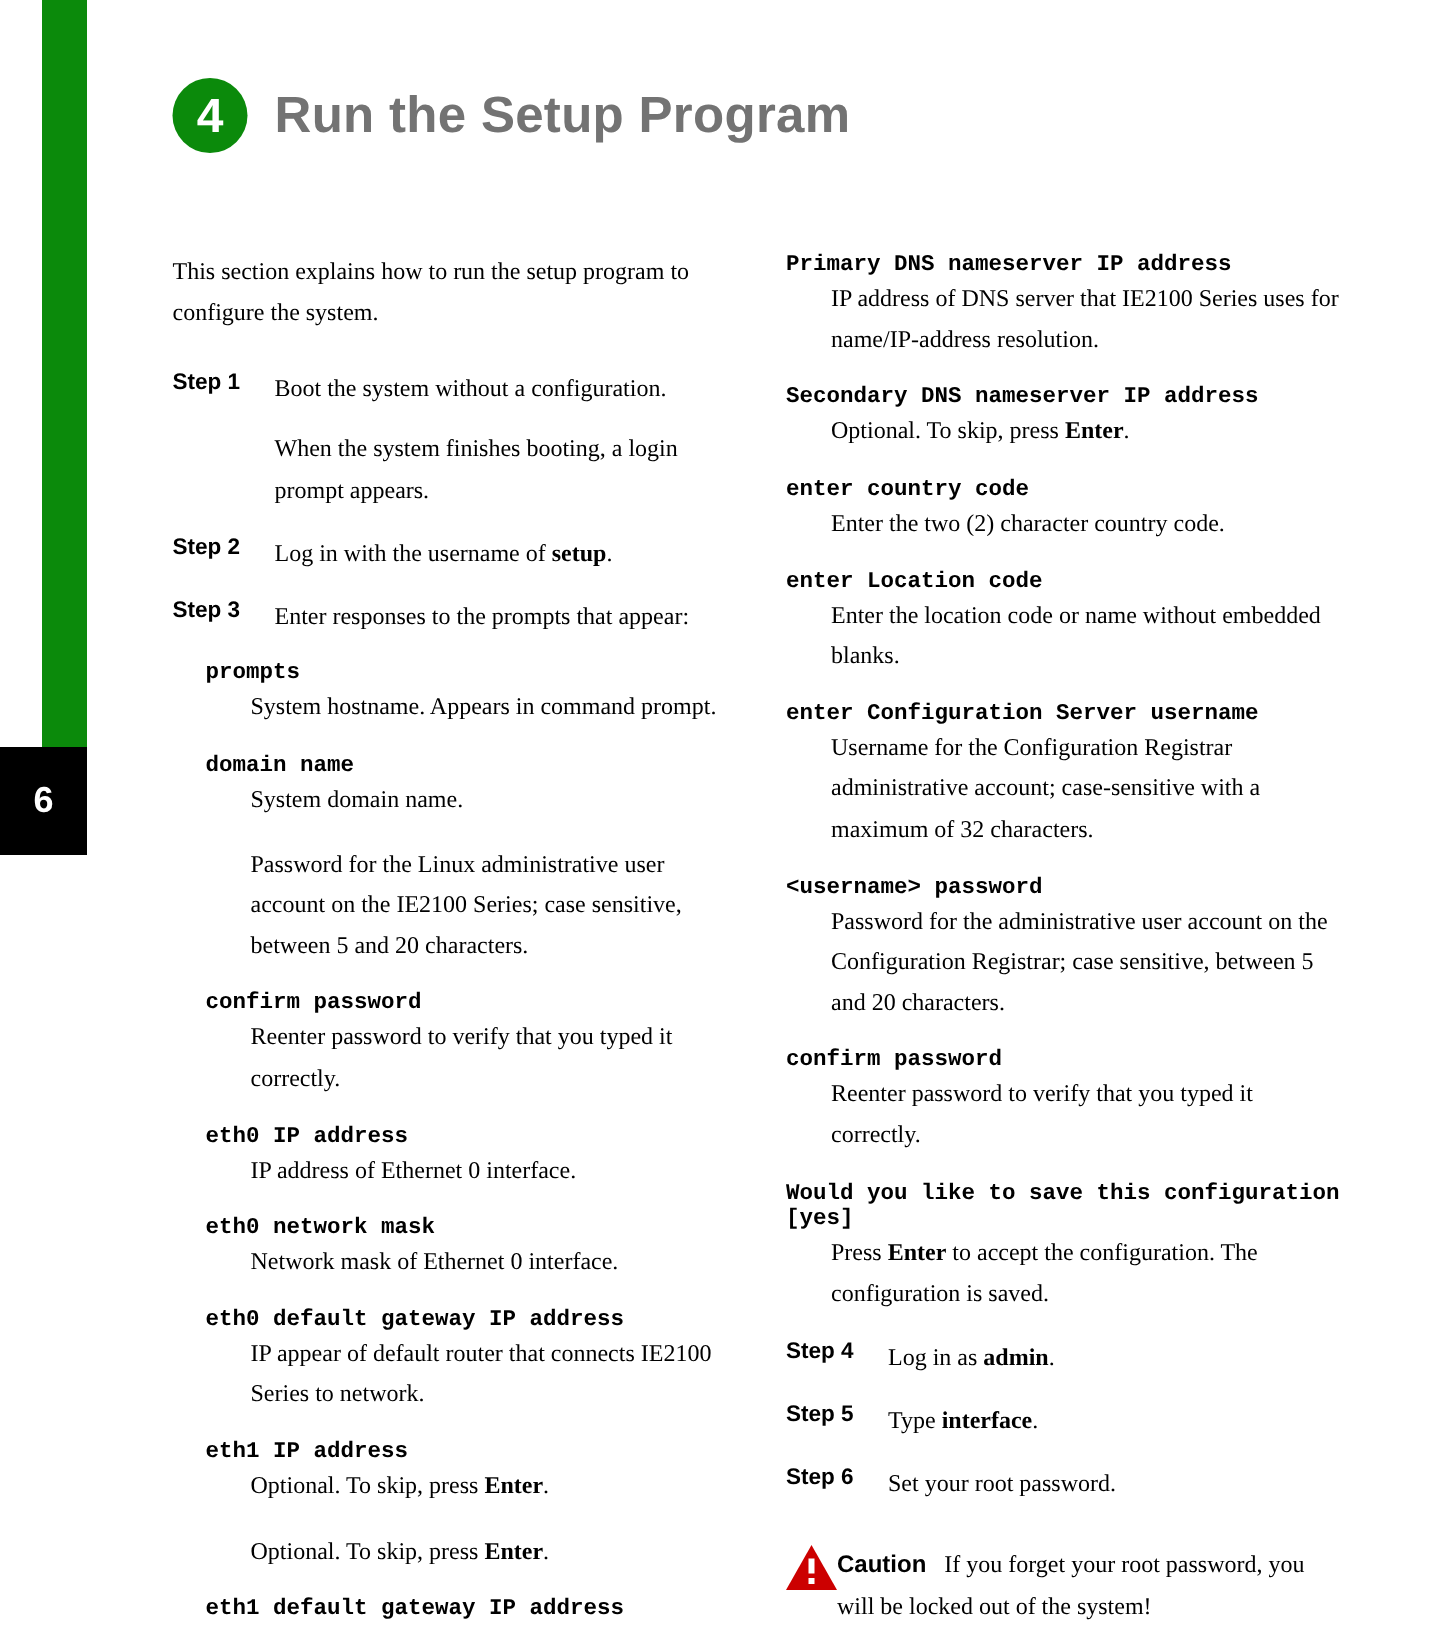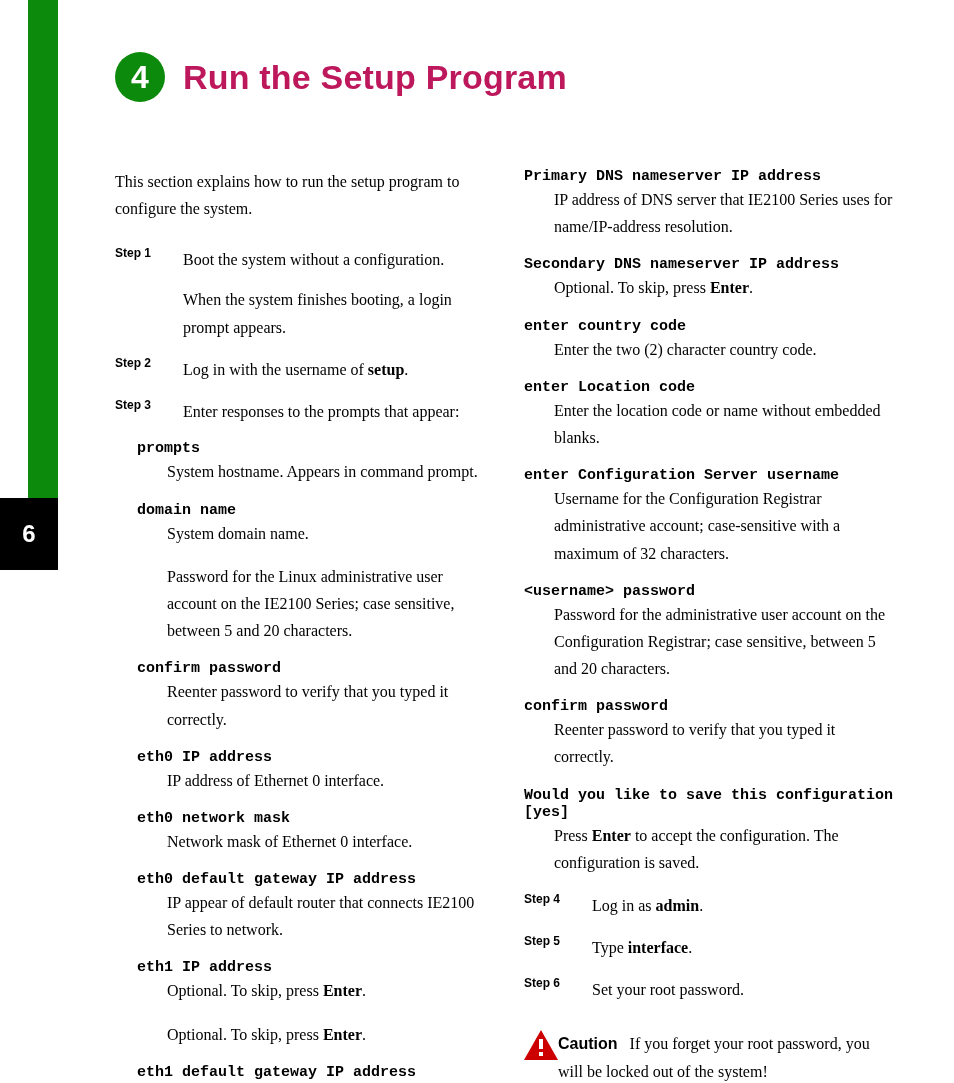--- a/index.html
+++ b/index.html
@@ -46,21 +46,21 @@
     font-weight: bold;
     font-size: 32px;
     display: flex;
     align-items: center;
     justify-content: center;
   }
   .title {
     font-family: "Arial Narrow", Arial, Helvetica, sans-serif;
     font-weight: bold;
     font-size: 34px;
-    color: #be185d;
+    color: #737373;
     letter-spacing: 0.2px;
   }
   .columns {
     position: absolute;
     left: 115px; top: 168px;
     width: 780px;
     display: flex;
     gap: 38px;
   }
   .col { width: 372px; }
@@ -70,21 +70,21 @@
     margin-bottom: 24px;
   }
   .step-row {
     display: flex;
     gap: 14px;
     margin-bottom: 14px;
   }
   .step-label {
     font-family: Arial, Helvetica, sans-serif;
     font-weight: bold;
-    font-size: 12px;
+    font-size: 15px;
     white-space: nowrap;
     min-width: 54px;
   }
   .step-body {
     font-size: 16px;
     line-height: 1.75;
     flex: 1;
   }
   .step-body p { margin-bottom: 12px; }
   .step-body p:last-child { margin-bottom: 0; }

